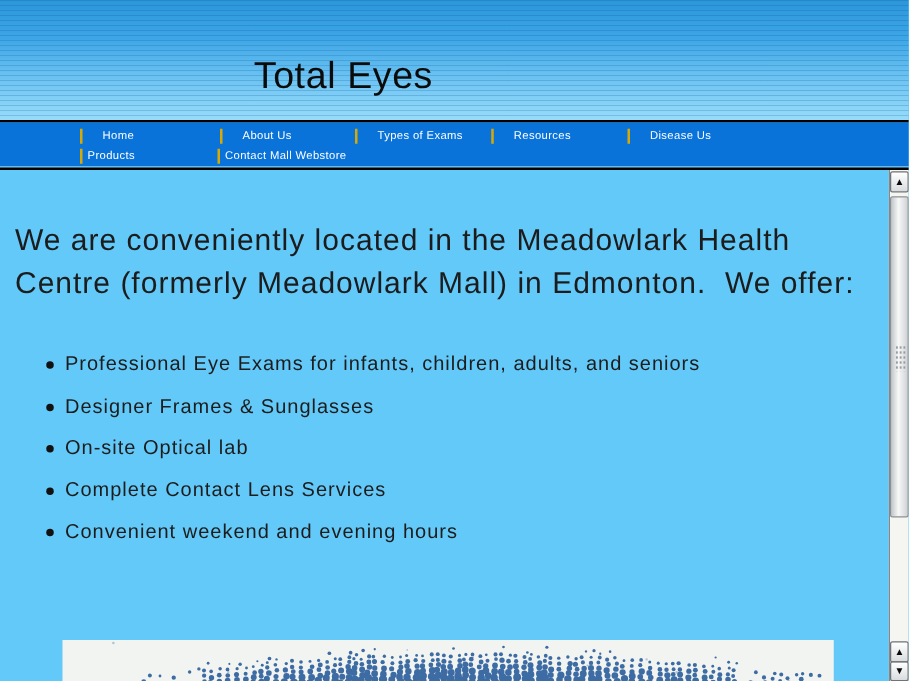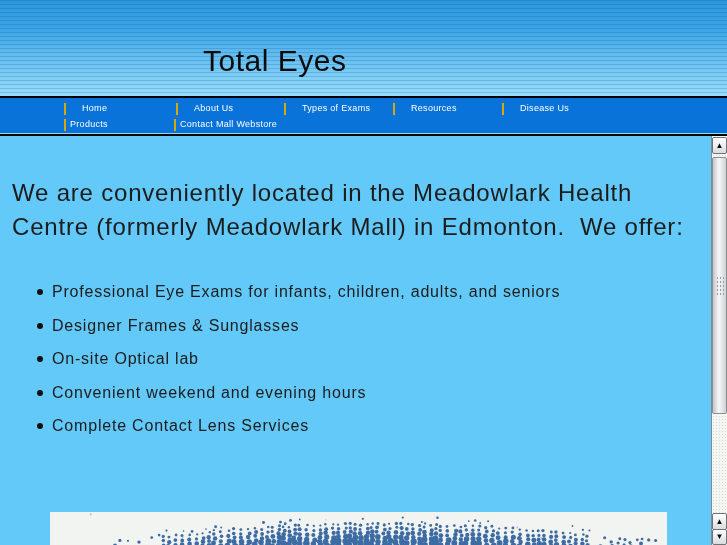--- a/index.html
+++ b/index.html
@@ -106,22 +106,22 @@
 <div class="nav-light"></div>
 <div class="hr-black"></div>
 
 <div class="content">
   <p class="intro">We are conveniently located in the Meadowlark Health Centre (formerly Meadowlark Mall) in Edmonton.  We offer:</p>
 
   <ul class="offers">
     <li>Professional Eye Exams for infants, children, adults, and seniors</li>
     <li>Designer Frames &amp; Sunglasses</li>
     <li>On-site Optical lab</li>
+    <li>Complete Contact Lens Services</li>
     <li>Convenient weekend and evening hours</li>
-    <li>Complete Contact Lens Services</li>
   </ul>
 
   <div class="halftone-box">
     <svg id="dots" width="617" height="33" viewBox="0 0 617 33" xmlns="http://www.w3.org/2000/svg">
         <circle cx="55.1" cy="35.5" r="2.08" fill="#3d6ba3"></circle>
         <circle cx="65.0" cy="33.4" r="1.96" fill="#3d6ba3"></circle>
         <circle cx="69.9" cy="28.4" r="1.58" fill="#3d6ba3"></circle>
         <circle cx="78.0" cy="28.8" r="1.12" fill="#3d6ba3"></circle>
         <circle cx="89.0" cy="30.1" r="1.71" fill="#3d6ba3"></circle>
         <circle cx="101.7" cy="25.6" r="1.39" fill="#3d6ba3"></circle>

